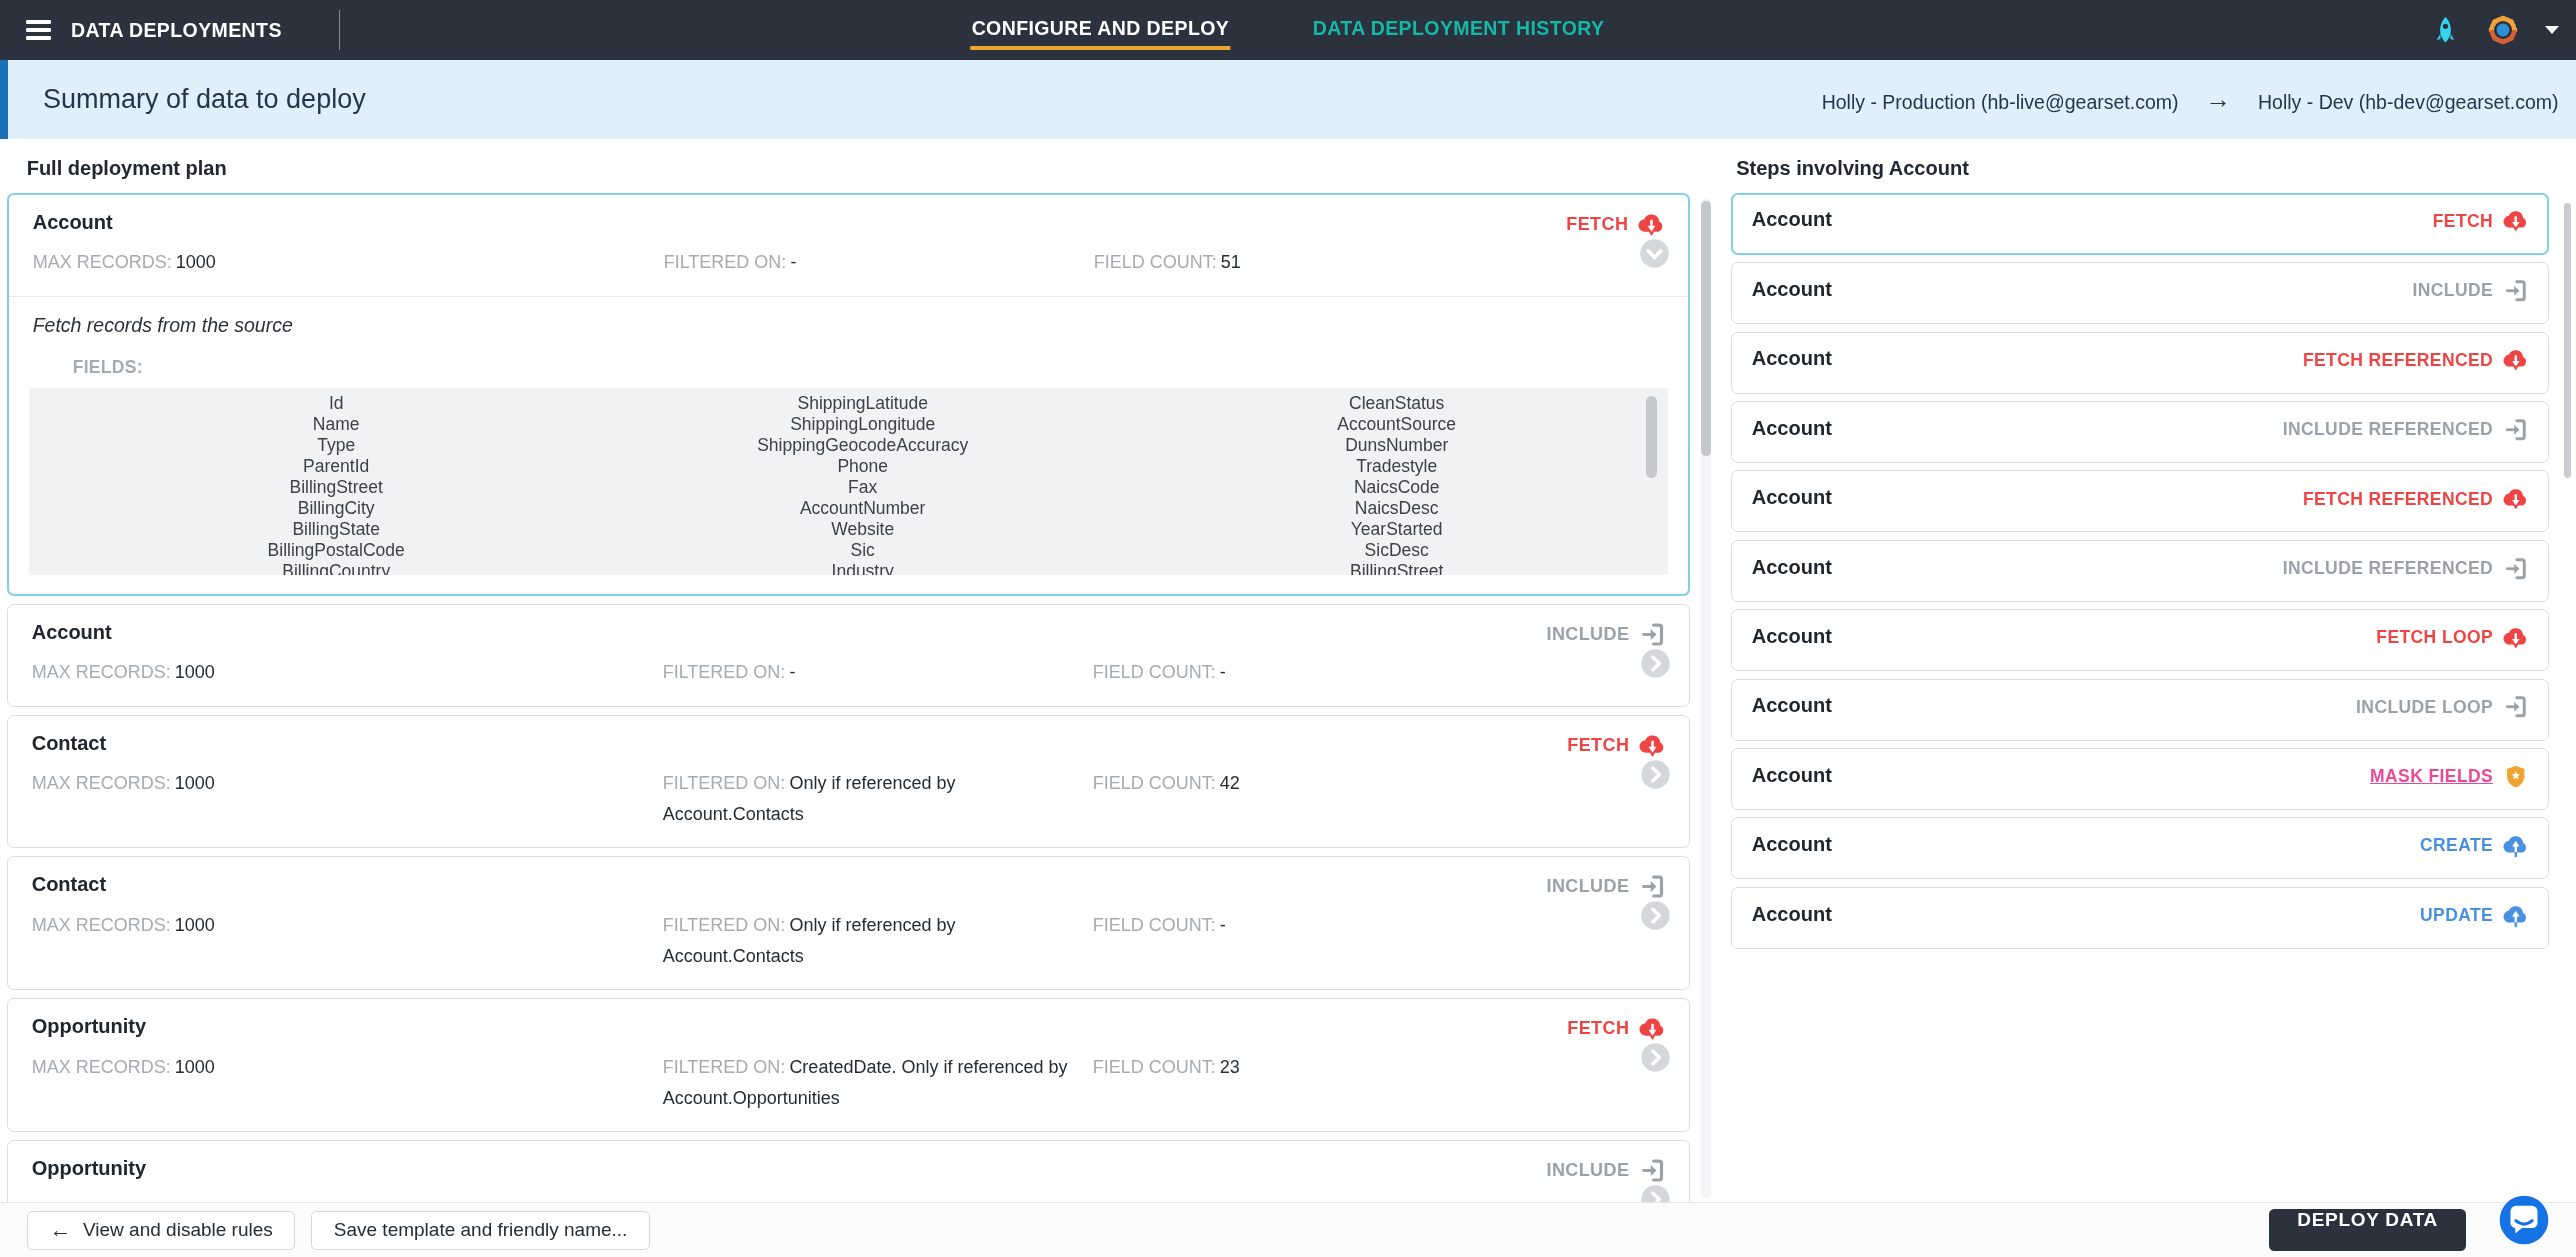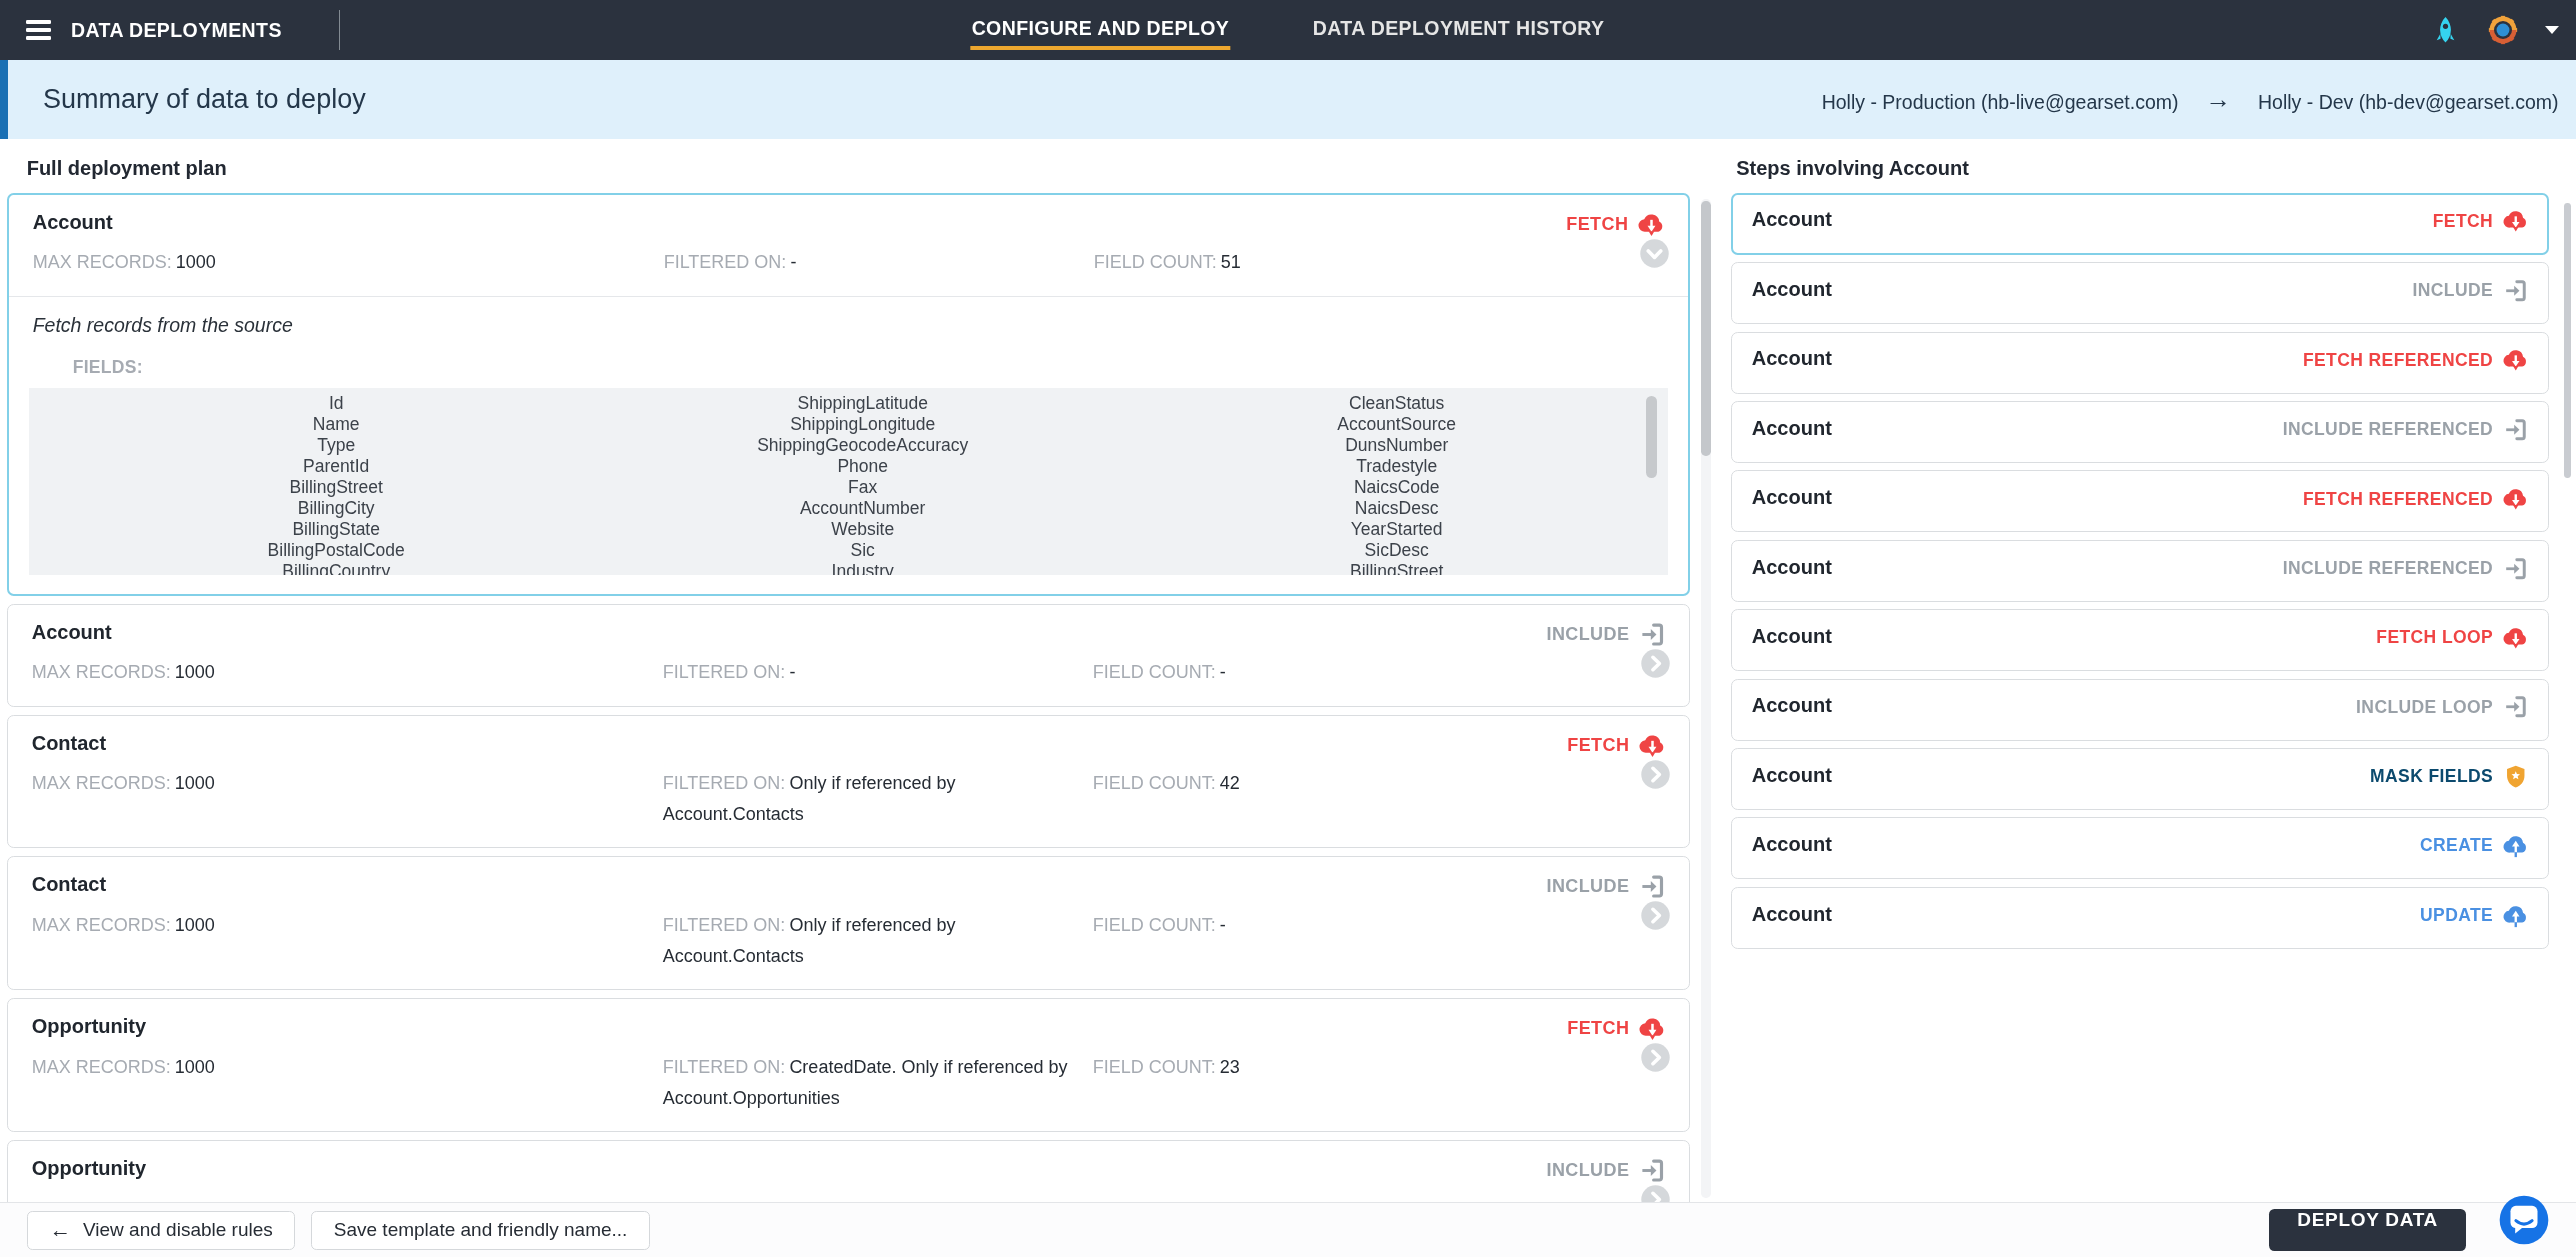--- a/index.html
+++ b/index.html
@@ -6,21 +6,21 @@
   html,body { width:2576px; height:1257px; overflow:hidden; background:#fff;
     font-family:"Liberation Sans", sans-serif; color:#20262e; }
 
   
   .topbar { position:relative; height:60px; background:#2b323e; display:flex; align-items:center; }
   .hamburger { margin-left:25.5px; display:flex; flex-direction:column; gap:4.7px; cursor:pointer; }
   .hamburger span { width:25.5px; height:3.4px; background:#fff; border-radius:1.3px; }
   .topbar-title { color:#fff; font-weight:bold; font-size:19.5px; letter-spacing:0.4px; margin-left:20px; }
   .topbar-divider { position:absolute; left:339px; top:10px; height:40px; width:1.3px; background:#aab0b8; opacity:.7; }
   .tabs { position:absolute; left:50%; transform:translateX(-50%); display:flex; gap:81px; align-items:center; height:100%; }
-  .tab { color:#e5e5e5; font-weight:bold; font-size:19.5px; letter-spacing:0.4px; cursor:pointer;
+  .tab { color:#14b8a6; font-weight:bold; font-size:19.5px; letter-spacing:0.4px; cursor:pointer;
          padding:6.7px 1.3px; border-bottom:4px solid transparent; }
   .tab.active { color:#fff; border-bottom-color:#eda72f; }
   .topbar-right { position:absolute; right:17.5px; display:flex; align-items:center; gap:24px; }
   .caret-down { width:0; height:0; border-left:7.4px solid transparent; border-right:7.4px solid transparent;
                 border-top:8.7px solid #fff; }
 
   
   .banner { height:79px; background:#dff0fb; border-left:8px solid #1a70b4;
             display:flex; align-items:center; justify-content:space-between; padding:0 17.5px 0 35px; }
   .banner-title { font-size:27px; color:#24374a; }
@@ -37,21 +37,21 @@
   
   .card { position:relative; width:1683px; background:#fff; border:1.3px solid #dadde0;
           border-radius:6.7px; margin-bottom:8px; cursor:pointer; }
   .card.selected { border:2.7px solid #82d0e8; }
   .card-head { display:flex; justify-content:space-between; align-items:flex-start; padding:16px 23px 0 24px; }
   .obj-name { font-size:20px; font-weight:bold; color:#20262e; }
   .action { display:flex; align-items:center; gap:9.4px; font-size:18px; font-weight:bold; letter-spacing:0.4px; }
   .action svg { width:27px; height:27px; }
   .action.fetch  { color:#ef4444; }
   .action.include{ color:#9aa1a8; }
-  .action.mask   { color:#0c4a6e; }
+  .action.mask   { color:#ec4899;text-decoration:underline; }
   .action.create, .action.update { color:#4a90e2; }
   .action.mask svg { color:#f0a431; }
   .meta { display:grid; grid-template-columns:631px 430px auto; padding:9.4px 24px 17.5px; font-size:18px; line-height:31px; }
   .lbl { color:#a6abb2; }
   .val { color:#262c34; margin-left:4px; }
   .chev { position:absolute; right:17.5px; top:43px; width:31px; height:31px; cursor:pointer; }
   .chev svg { width:31px; height:31px; }
   .chev.down svg { transform:rotate(90deg); }
   .card-divider { border-top:1.3px solid #e5e7ea; }
   .card-desc { font-size:19.5px; font-style:italic; color:#2a3139; padding:17.5px 24px 0; }

